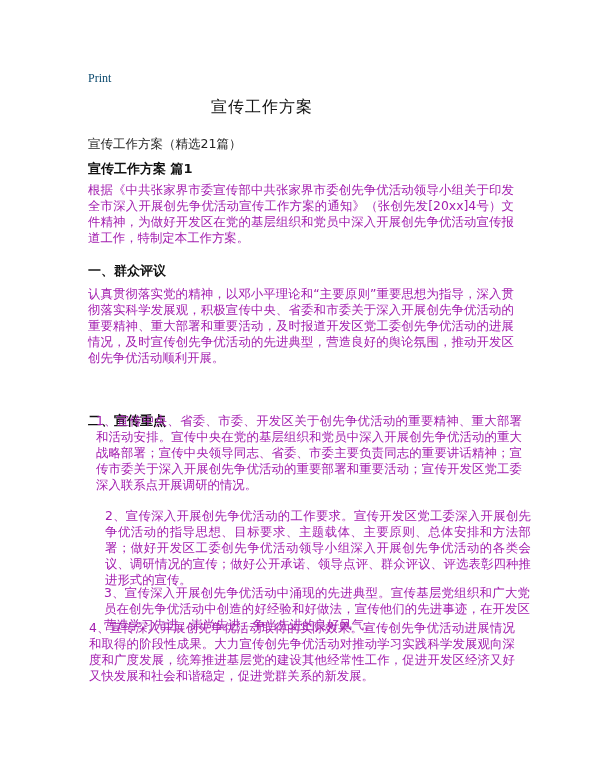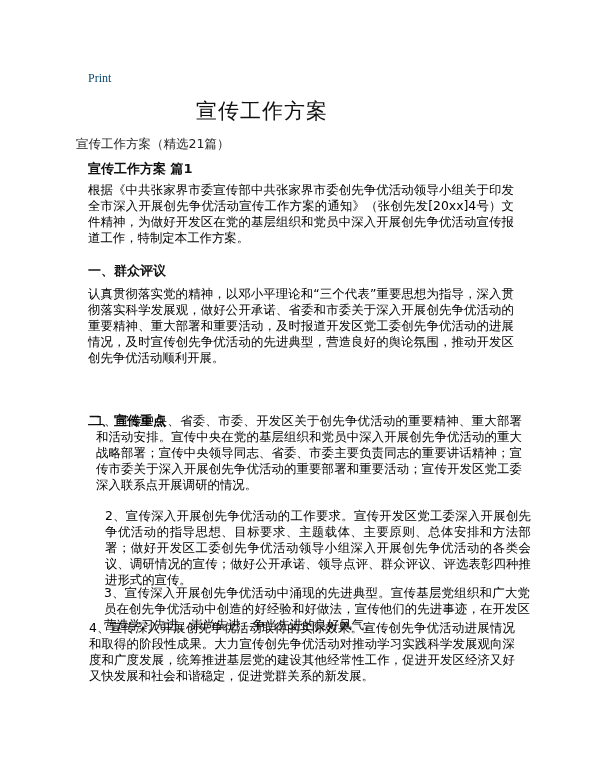--- a/index.html
+++ b/index.html
@@ -1,38 +1,38 @@
 <!DOCTYPE html>
 <html><head>
   <meta charset="utf-8">
   <style>
     html, body { margin: 0; padding: 0; background: #ffffff; }
     body { width: 600px; height: 776px; overflow: hidden; position: relative; font-family: "DejaVu Sans", sans-serif; color: #1a1a1a; }
     .print { position: absolute; left: 88px; top: 71px; font-family: "Liberation Serif", serif; font-size: 12px; color: #0c4a6e; }
-    .title { position: absolute; left: 0; width: 524px; top: 97px; text-align: center; font-size: 21px; color: #111; letter-spacing: 1px; }
-    .subtitle { position: absolute; left: 76px; top: 136px; font-size: 12.5px; color: #222; }
+    .title { position: absolute; left: 0; width: 524px; top: 97px; text-align: center; font-size: 16px; color: #111; letter-spacing: 1px; }
+    .subtitle { position: absolute; left: 88px; top: 136px; font-size: 12.5px; color: #222; }
     .section-title { position: absolute; left: 88px; font-size: 13px; font-weight: bold; color: #111; }
-    .para { position: absolute; left: 88px; width: 426px; font-size: 12.4px; line-height: 16px; color: #000000; text-align: justify; word-break: break-all; }
+    .para { position: absolute; left: 88px; width: 426px; font-size: 12.4px; line-height: 16px; color: #a21caf; text-align: justify; word-break: break-all; }
   </style>
 </head>
 <body>
 
 <div class="print">Print</div>
 
 <h1 class="title" style="margin:0;font-weight:normal;">宣传工作方案</h1>
 
 <div class="subtitle">宣传工作方案（精选21篇）</div>
 
 <div class="section-title" style="top:160px;">宣传工作方案 篇1</div>
 
 <p class="para" style="top:182px;margin:0;">根据《中共张家界市委宣传部中共张家界市委创先争优活动领导小组关于印发全市深入开展创先争优活动宣传工作方案的通知》（张创先发[20xx]4号）文件精神，为做好开发区在党的基层组织和党员中深入开展创先争优活动宣传报道工作，特制定本工作方案。</p>
 
 <div class="section-title" style="top:262px;">一、群众评议</div>
 
-<p class="para" style="top:286px;margin:0;">认真贯彻落实党的精神，以邓小平理论和“三个代表”重要思想为指导，深入贯彻落实科学发展观，做好公开承诺、省委和市委关于深入开展创先争优活动的重要精神、重大部署和重要活动，及时报道开发区党工委创先争优活动的进展情况，及时宣传创先争优活动的先进典型，营造良好的舆论氛围，推动开发区创先争优活动顺利开展。</p>
+<p class="para" style="top:286px;margin:0;">认真贯彻落实党的精神，以邓小平理论和“主要原则”重要思想为指导，深入贯彻落实科学发展观，积极宣传中央、省委和市委关于深入开展创先争优活动的重要精神、重大部署和重要活动，及时报道开发区党工委创先争优活动的进展情况，及时宣传创先争优活动的先进典型，营造良好的舆论氛围，推动开发区创先争优活动顺利开展。</p>
 
 <div class="section-title" style="top:382px;margin-top:30px;">二、宣传重点</div>
 
 <p class="para" style="top:405px;margin:8px;">1、宣传中央、省委、市委、开发区关于创先争优活动的重要精神、重大部署和活动安排。宣传中央在党的基层组织和党员中深入开展创先争优活动的重大战略部署；宣传中央领导同志、省委、市委主要负责同志的重要讲话精神；宣传市委关于深入开展创先争优活动的重要部署和重要活动；宣传开发区党工委深入联系点开展调研的情况。</p>
 
 <p class="para" style="top:491px;margin:17px;">2、宣传深入开展创先争优活动的工作要求。宣传开发区党工委深入开展创先争优活动的指导思想、目标要求、主题载体、主要原则、总体安排和方法部署；做好开发区工委创先争优活动领导小组深入开展创先争优活动的各类会议、调研情况的宣传；做好公开承诺、领导点评、群众评议、评选表彰四种推进形式的宣传。</p>
 
 <p class="para" style="top:569px;margin:16px;">3、宣传深入开展创先争优活动中涌现的先进典型。宣传基层党组织和广大党员在创先争优活动中创造的好经验和好做法，宣传他们的先进事迹，在开发区营造学习先进、崇尚先进、争当先进的良好风气。</p>
 
 <p class="para" style="top:619px;margin:1px;">4、宣传深入开展创先争优活动取得的实际效果。宣传创先争优活动进展情况和取得的阶段性成果。大力宣传创先争优活动对推动学习实践科学发展观向深度和广度发展，统筹推进基层党的建设其他经常性工作，促进开发区经济又好又快发展和社会和谐稳定，促进党群关系的新发展。</p>

